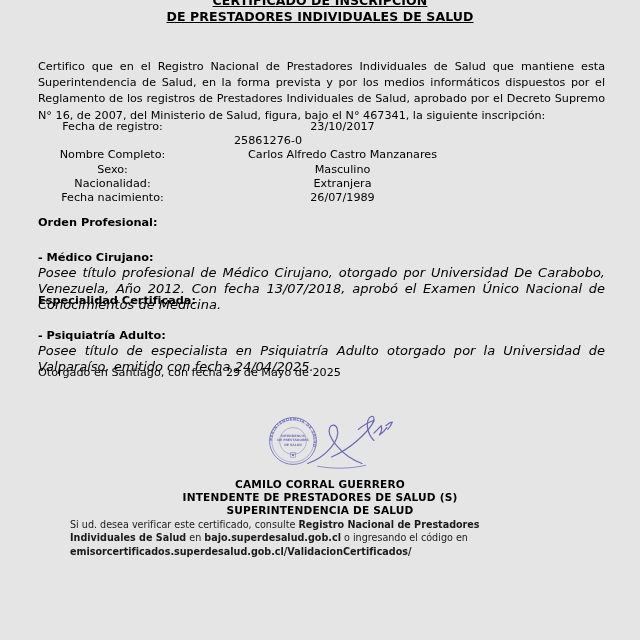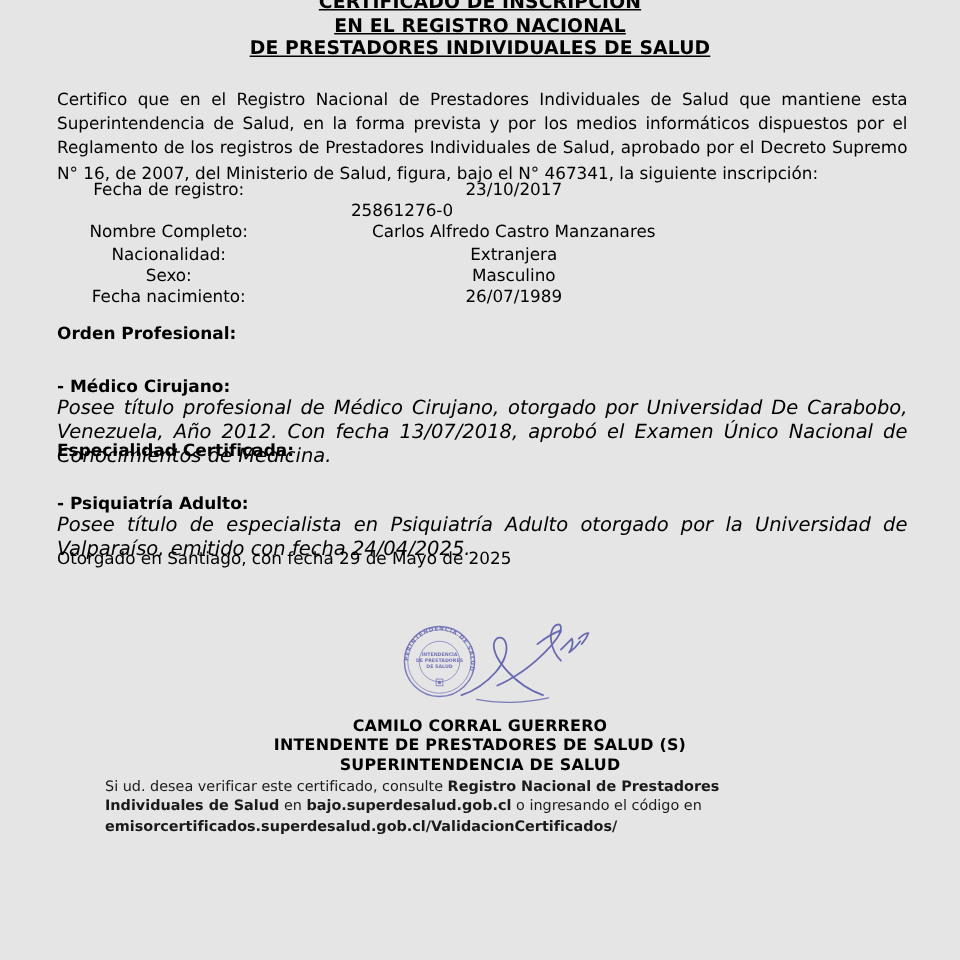--- a/index.html
+++ b/index.html
@@ -172,47 +172,46 @@
   .footer b { font-weight: bold; }
   .footer .fline { white-space: nowrap; }
 </style>
 </head>
 <body>
 
 <div class="page">
 
   <div class="title-block">
     <div class="title-line"><span>CERTIFICADO DE INSCRIPCIÓN</span></div>
-    <div class="title-line"><span>EN EL REGISTRO NACIONAL</span></div>
     <div class="title-line"><span>DE PRESTADORES INDIVIDUALES DE SALUD</span></div>
   </div>
 
   <div class="intro">
     <p>Certifico que en el Registro Nacional de Prestadores Individuales de Salud que mantiene esta Superintendencia de Salud, en la forma prevista y por los medios informáticos dispuestos por el Reglamento de los registros de Prestadores Individuales de Salud, aprobado por el Decreto Supremo N° 16, de 2007, del Ministerio de Salud, figura, bajo el N° 467341, la siguiente inscripción:</p>
   </div>
 
   <div class="fields">
     <div class="field-row">
       <div class="field-label">Fecha de registro:</div>
       <div class="field-value">23/10/2017</div>
     </div>
     <div class="field-row">
       <div class="field-value">25861276-0</div>
     </div>
     <div class="field-row">
       <div class="field-label">Nombre Completo:</div>
       <div class="field-value">Carlos Alfredo Castro Manzanares</div>
     </div>
     <div class="field-row">
+      <div class="field-label">Sexo:</div>
+      <div class="field-value">Masculino</div>
+    </div>
+    <div class="field-row">
       <div class="field-label">Nacionalidad:</div>
       <div class="field-value">Extranjera</div>
-    </div>
-    <div class="field-row">
-      <div class="field-label">Sexo:</div>
-      <div class="field-value">Masculino</div>
     </div>
     <div class="field-row">
       <div class="field-label">Fecha nacimiento:</div>
       <div class="field-value">26/07/1989</div>
     </div>
   </div>
 
   <div class="section" id="orden-profesional">
     <div class="section-heading">Orden Profesional:</div>
     <div id="orden-heading-gap"></div>

